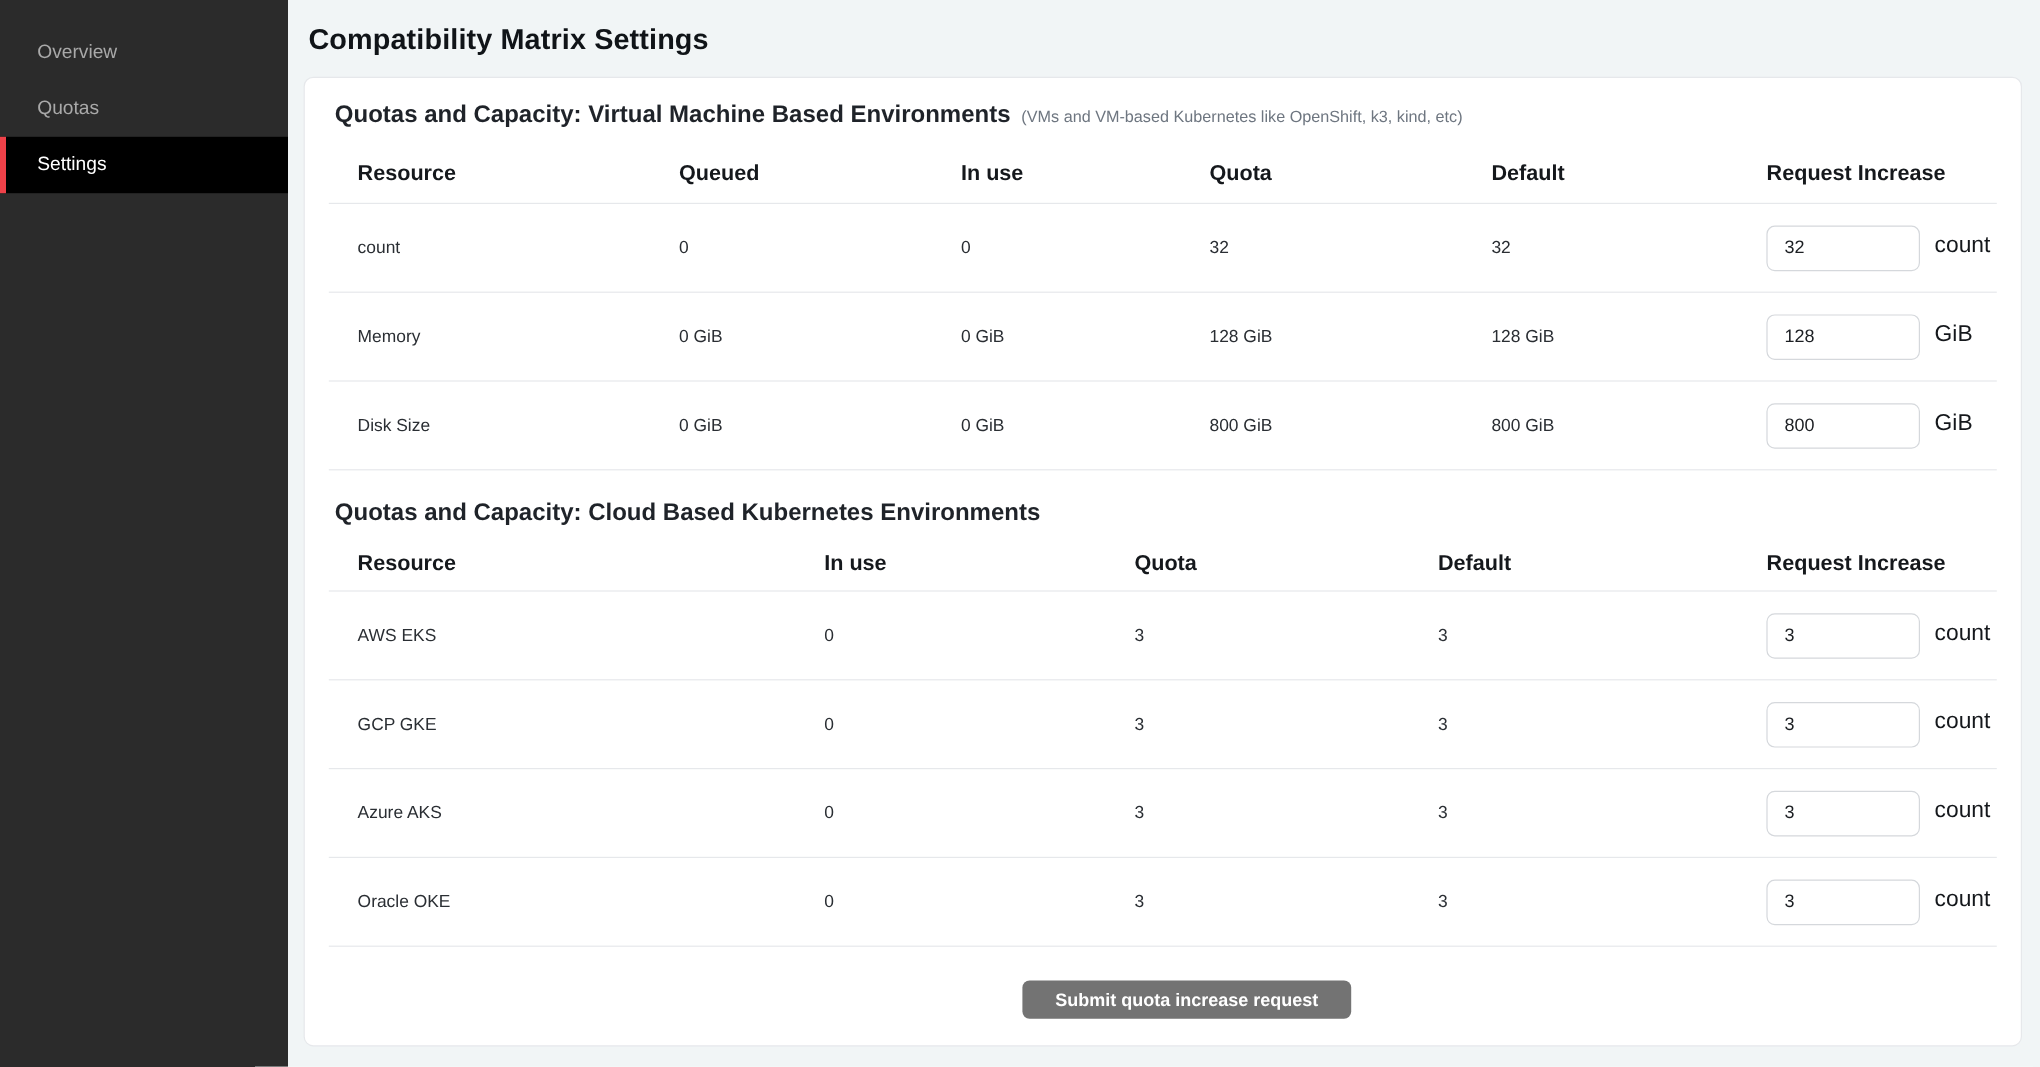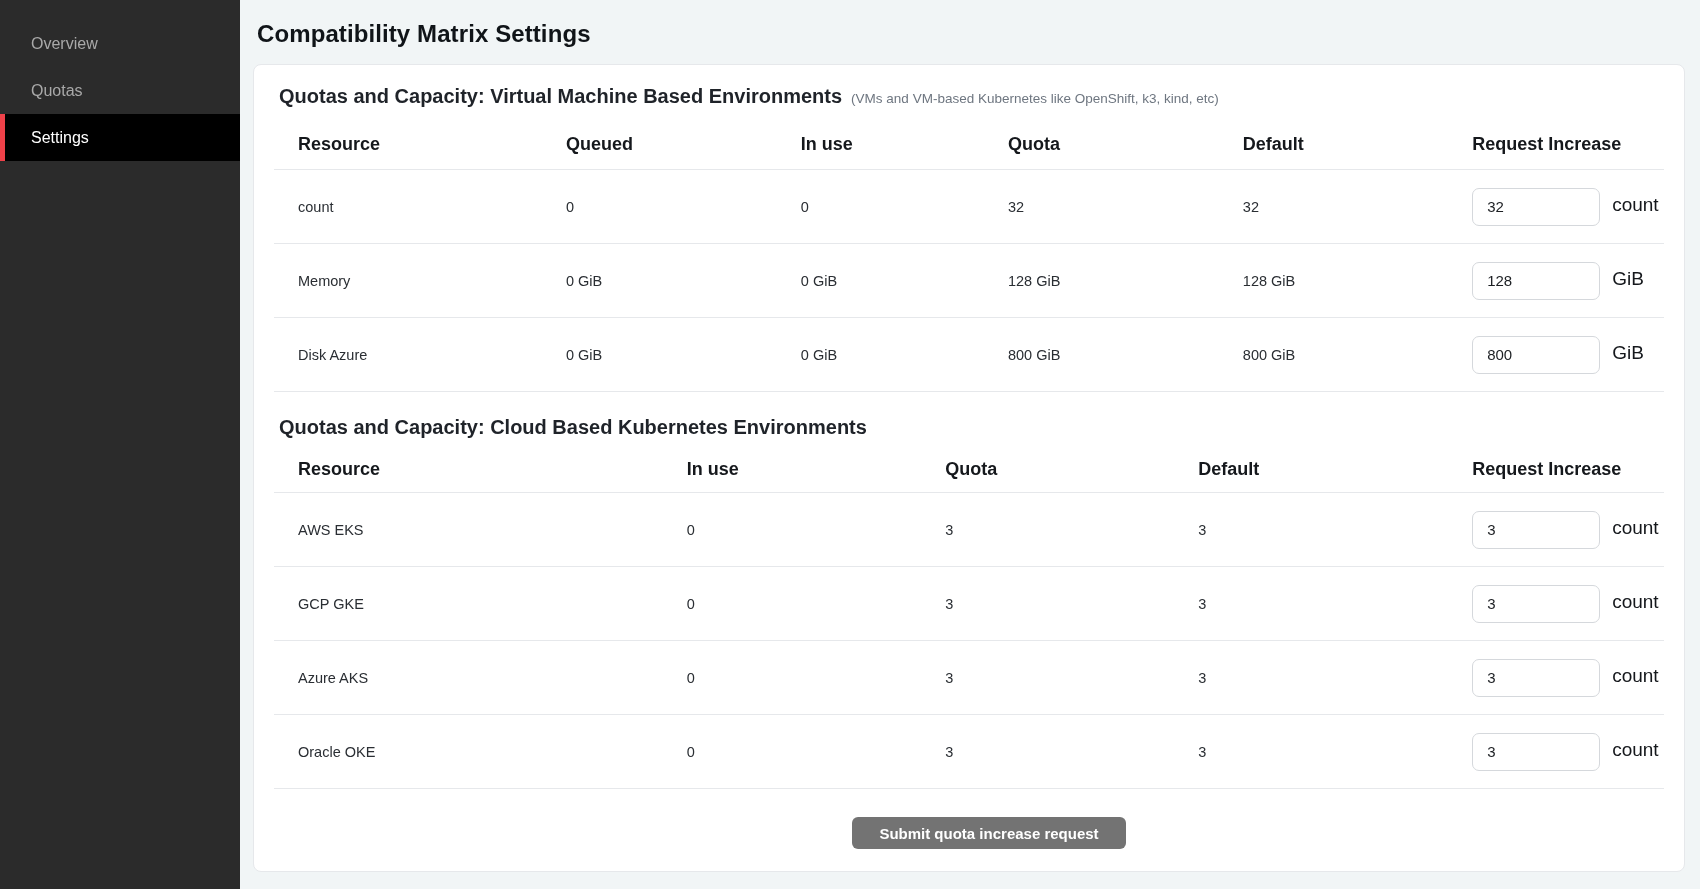--- a/index.html
+++ b/index.html
@@ -201,21 +201,21 @@
         <div class="cell">0 GiB</div>
         <div class="cell">128 GiB</div>
         <div class="cell">128 GiB</div>
         <div class="request-cell">
           <input type="text" value="128" style="">
           <span class="unit">GiB</span>
         </div>
       </div>
 
       <div class="trow vm-grid">
-        <div class="cell cell-resource">Disk Azure</div>
+        <div class="cell cell-resource">Disk Size</div>
         <div class="cell">0 GiB</div>
         <div class="cell">0 GiB</div>
         <div class="cell">800 GiB</div>
         <div class="cell">800 GiB</div>
         <div class="request-cell">
           <input type="text" value="800" style="">
           <span class="unit">GiB</span>
         </div>
       </div>
     </div>

